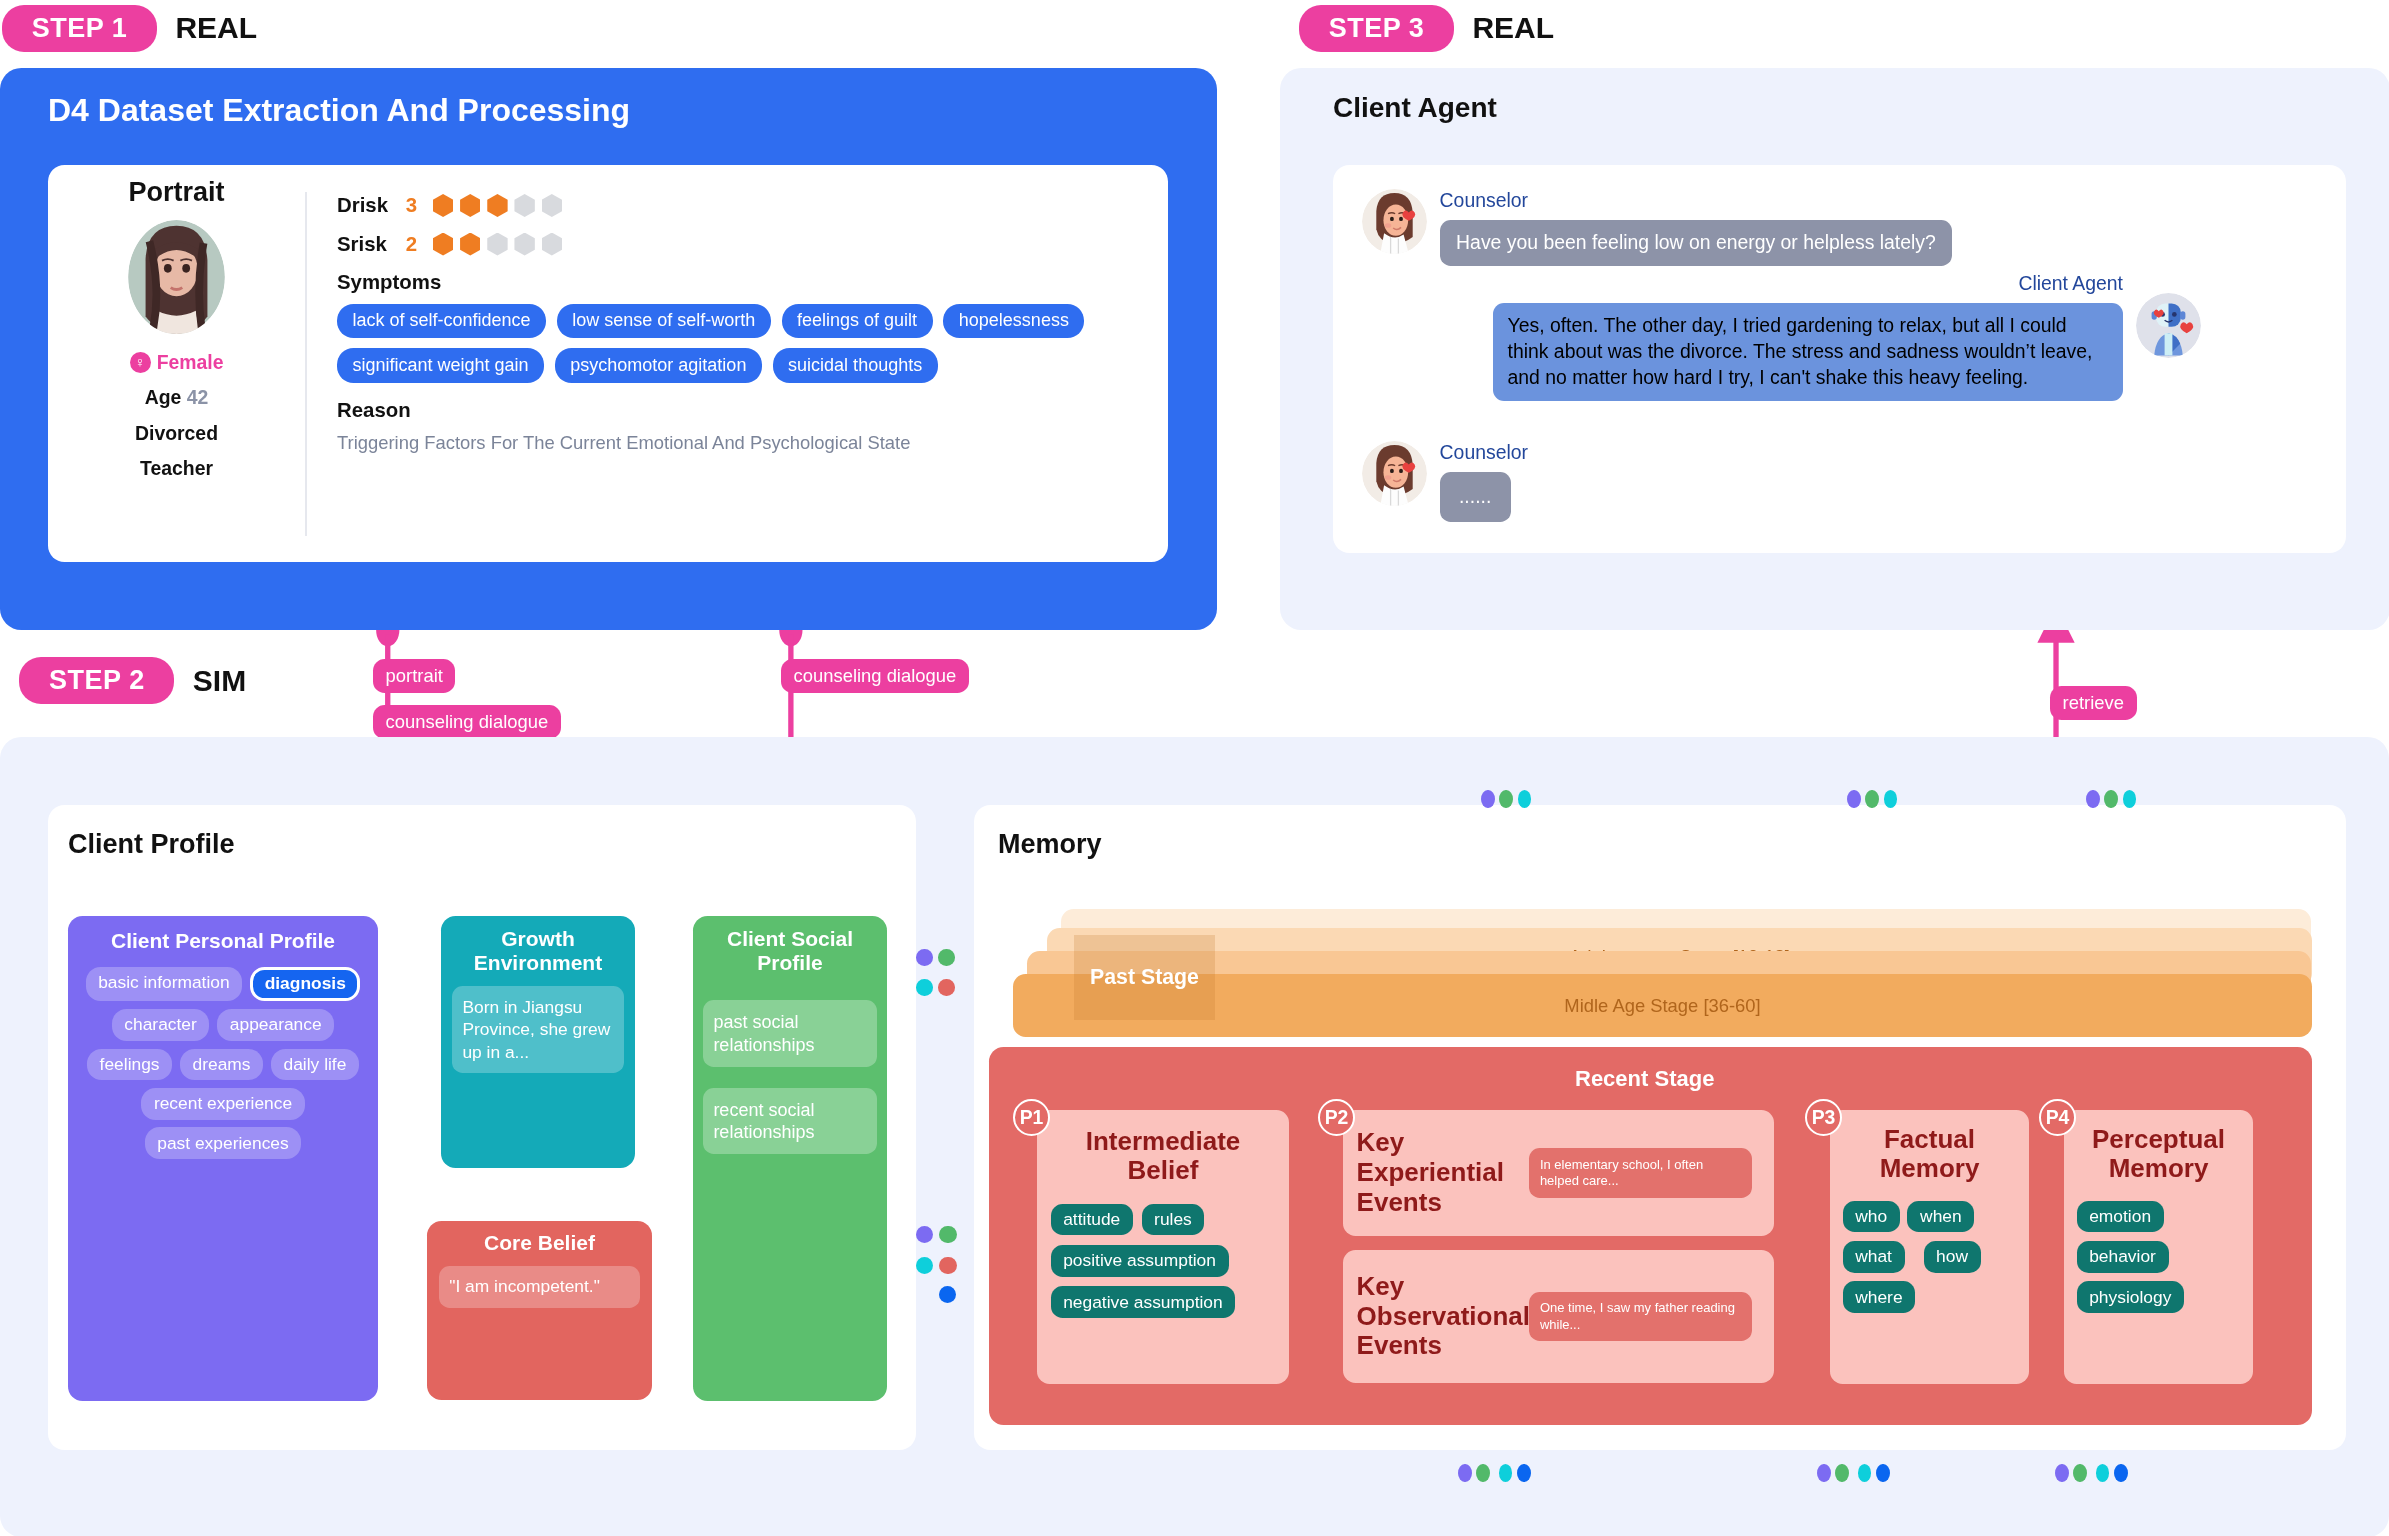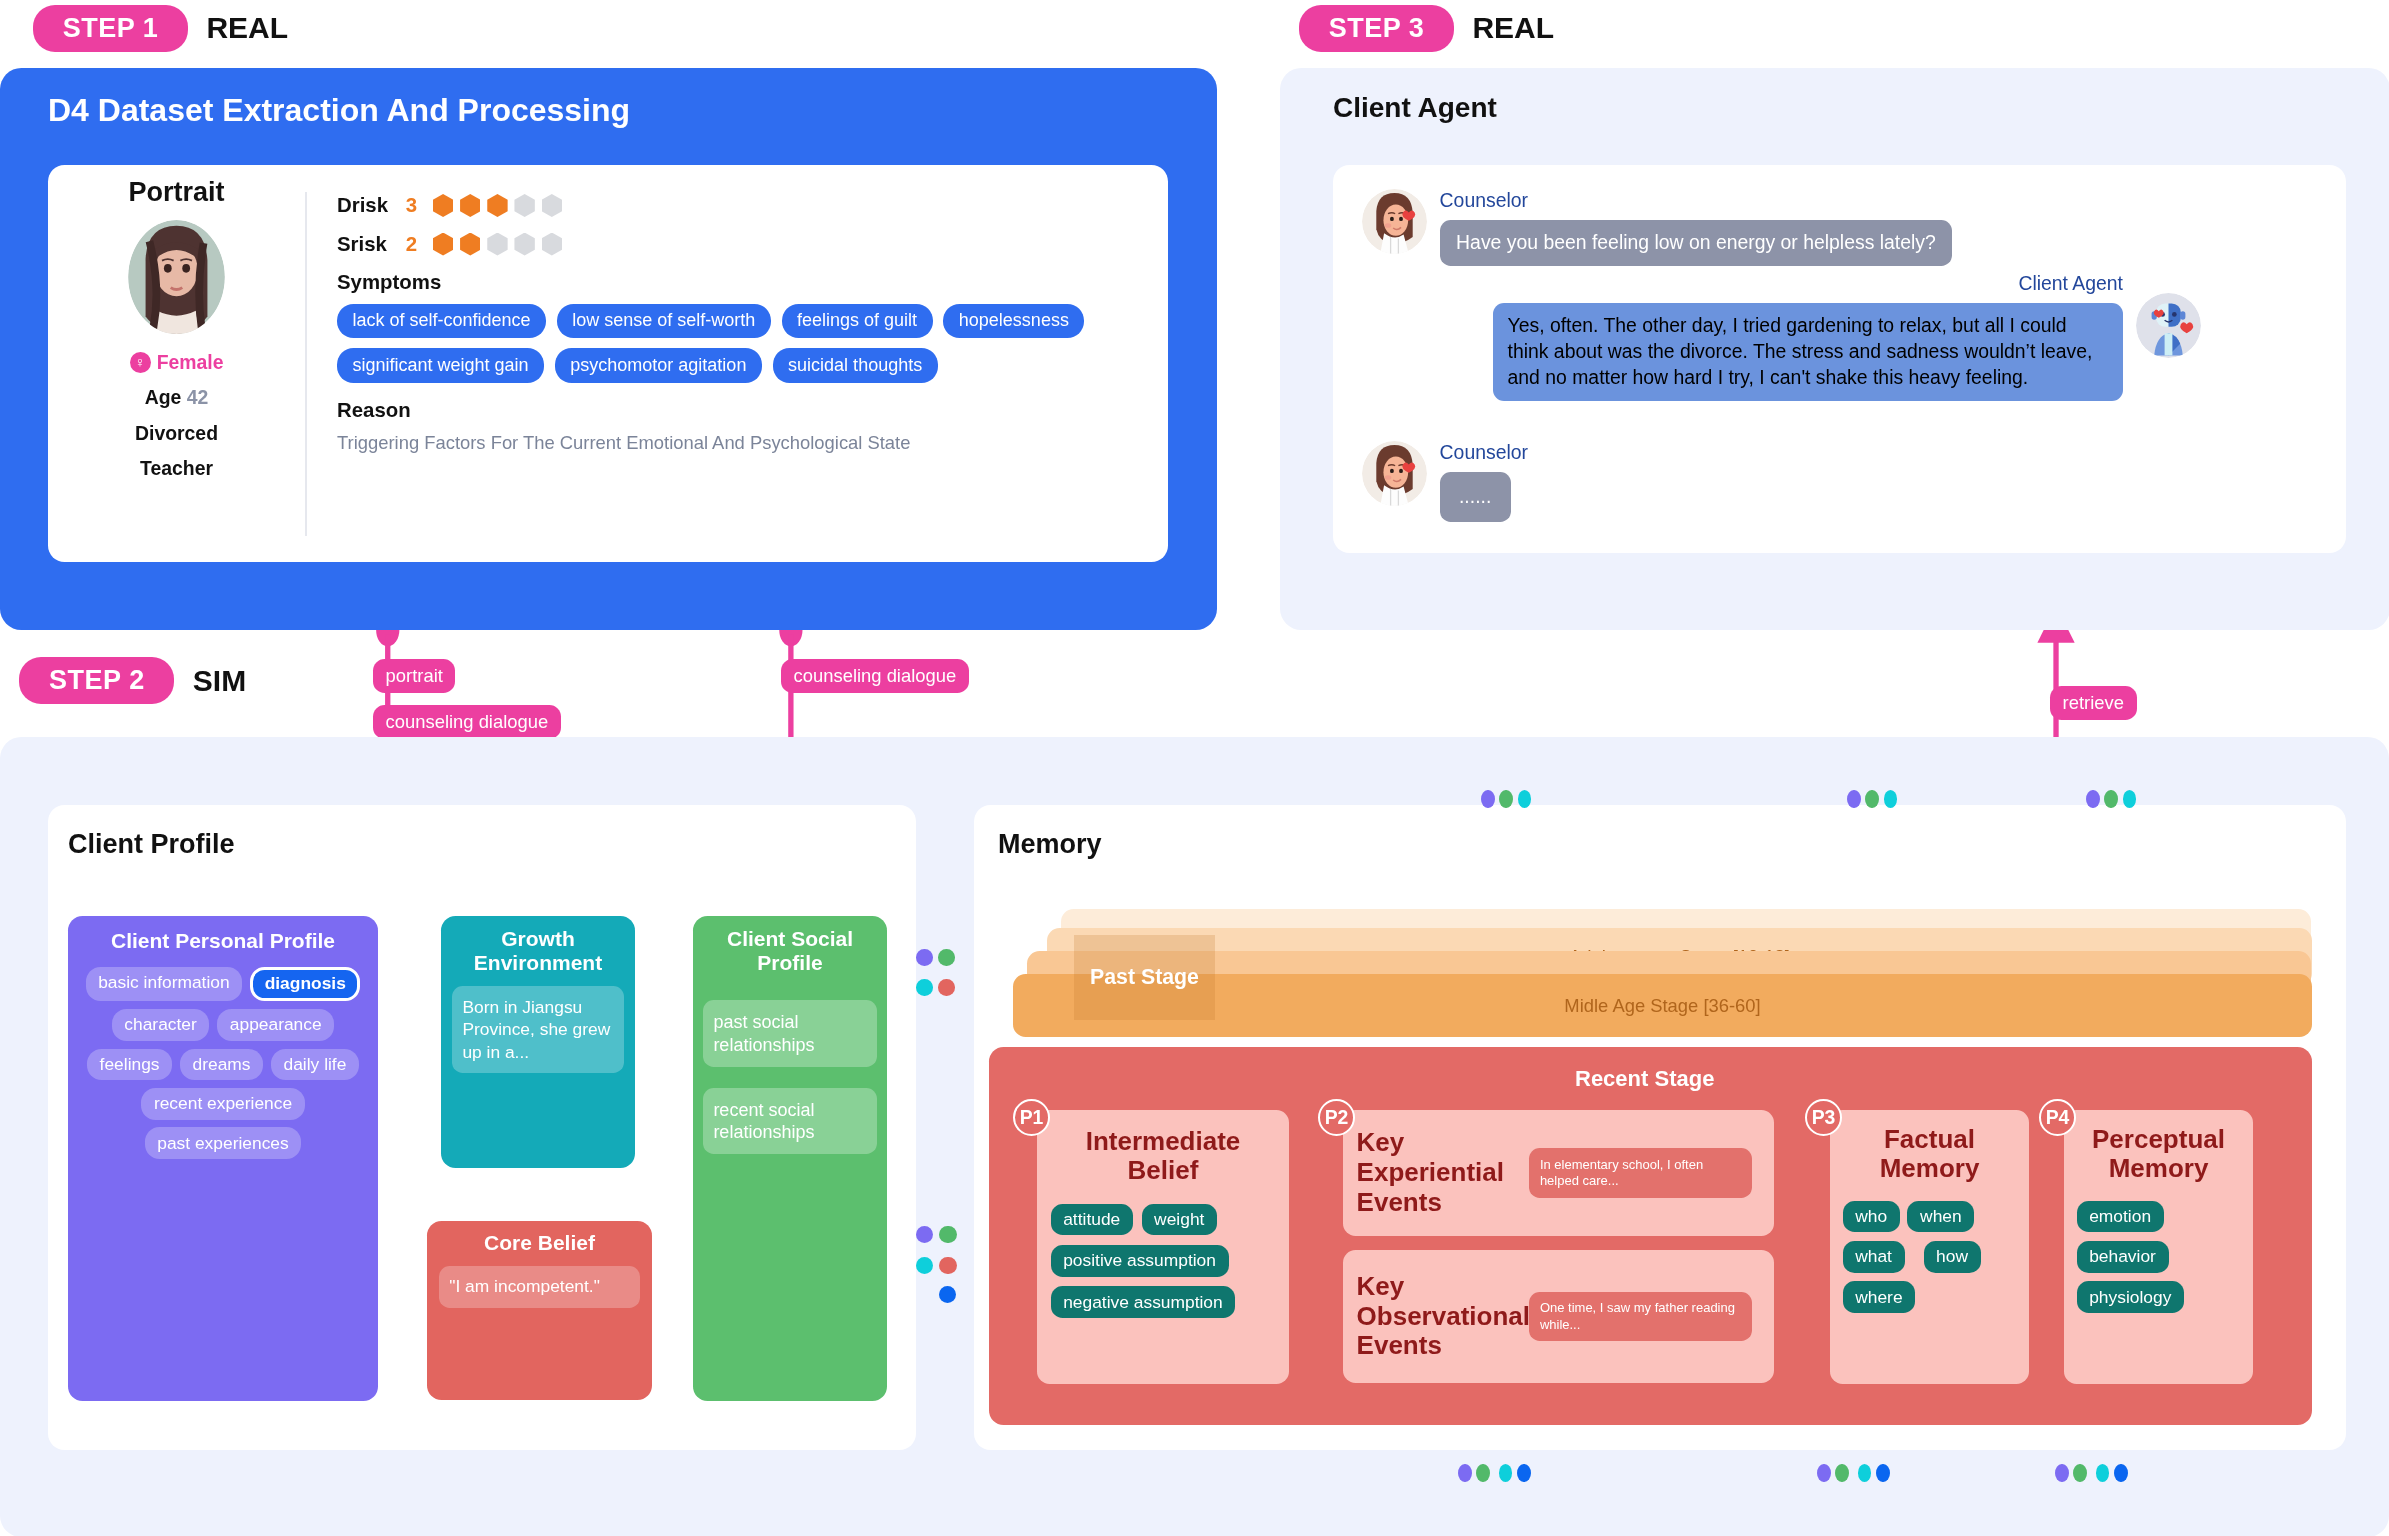--- a/index.html
+++ b/index.html
@@ -257,21 +257,21 @@
   <path d="M4110,1905 L4560,1905" stroke="#f0a24e" stroke-width="13" fill="none"></path>
   <path d="M4110,1905 L4110,1985 M4560,1905 L4560,1985" stroke="#f0a24e" stroke-width="11" fill="none"></path>
   <path d="M4090,1975 L4540,1975" stroke="#e08a38" stroke-width="13" fill="none"></path>
   <path d="M4090,1975 L4090,2050 M4540,1975 L4540,2050" stroke="#e08a38" stroke-width="11" fill="none"></path>
   <path d="M4070,2045 L4520,2045" stroke="#c76a33" stroke-width="13" fill="none"></path>
   <path d="M4070,2045 L4070,2120 M4520,2045 L4520,2120" stroke="#c76a33" stroke-width="11" fill="none"></path>
   <path d="M4050,2115 L4500,2115" stroke="#b05230" stroke-width="13" fill="none"></path>
   <path d="M4050,2115 L4050,2180 M4500,2115 L4500,2180" stroke="#b05230" stroke-width="11" fill="none"></path>
 </svg>
 
-<div class="abs step-row" style="left:33px; top:4.8px;justify-content:center;">
+<div class="abs step-row" style="left:2px; top:4.8px;justify-content:center;">
   <div class="step-badge" style="width:155px;height:47px;font-size:27px;">STEP 1</div>
   <div class="step-kind" style="font-size:30px;">REAL</div>
 </div>
 
 <div class="abs" id="step1-panel"></div>
 <div class="abs" id="step1-title">D4 Dataset Extraction And Processing</div>
 
 <div class="abs" id="portrait-card">
   <div class="abs" id="portrait-left">
     <div class="ptitle">Portrait</div>
@@ -481,21 +481,21 @@
      display:flex; align-items:center; justify-content:center; color:#fff; font-size:21.3px; font-weight:700;">Past Stage</div>
 
 <div class="abs" id="recent-stage"></div>
 <div class="abs" id="recent-title">Recent Stage</div>
 
 <div class="p-badge" style="left:1013px; top:1099px; background:#e36a66;">P1</div>
 <div class="inner-panel" style="left:1037px; top:1110px; width:252px; height:274px; padding:16.5px 13.6px;">
   <div class="panel-title" style="text-align:center;">Intermediate Belief</div>
   <div style="display:flex; gap:8.7px; margin-top:17.4px;">
     <span class="red-pill">attitude</span>
-    <span class="red-pill">weight</span>
+    <span class="red-pill">rules</span>
   </div>
   <div style="margin-top:9.7px;"><span class="red-pill">positive assumption</span></div>
   <div style="margin-top:9.7px;"><span class="red-pill">negative assumption</span></div>
 </div>
 
 <div class="p-badge" style="left:1318px; top:1099px; background:#e36a66;">P2</div>
 <div class="inner-panel" style="left:1343px; top:1110px; width:431px; height:126px; padding:12.6px 13.6px; display:flex; gap:12.6px; align-items:center;">
   <div class="panel-title" style="width:160px;">Key Experiential Events</div>
   <div class="red-note" style="width:223px;">In elementary school, I often helped care...</div>
 </div>

